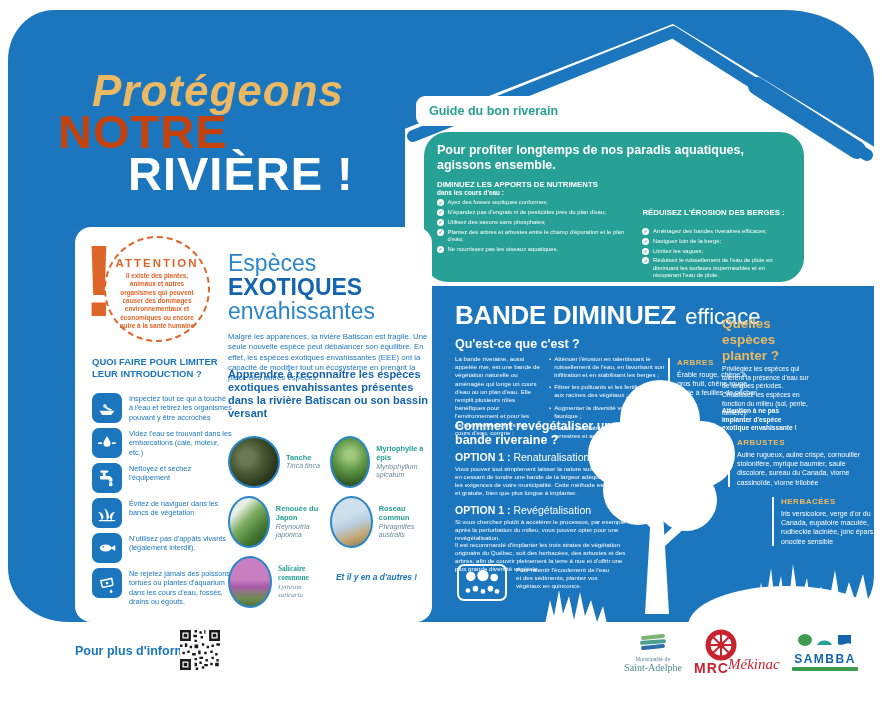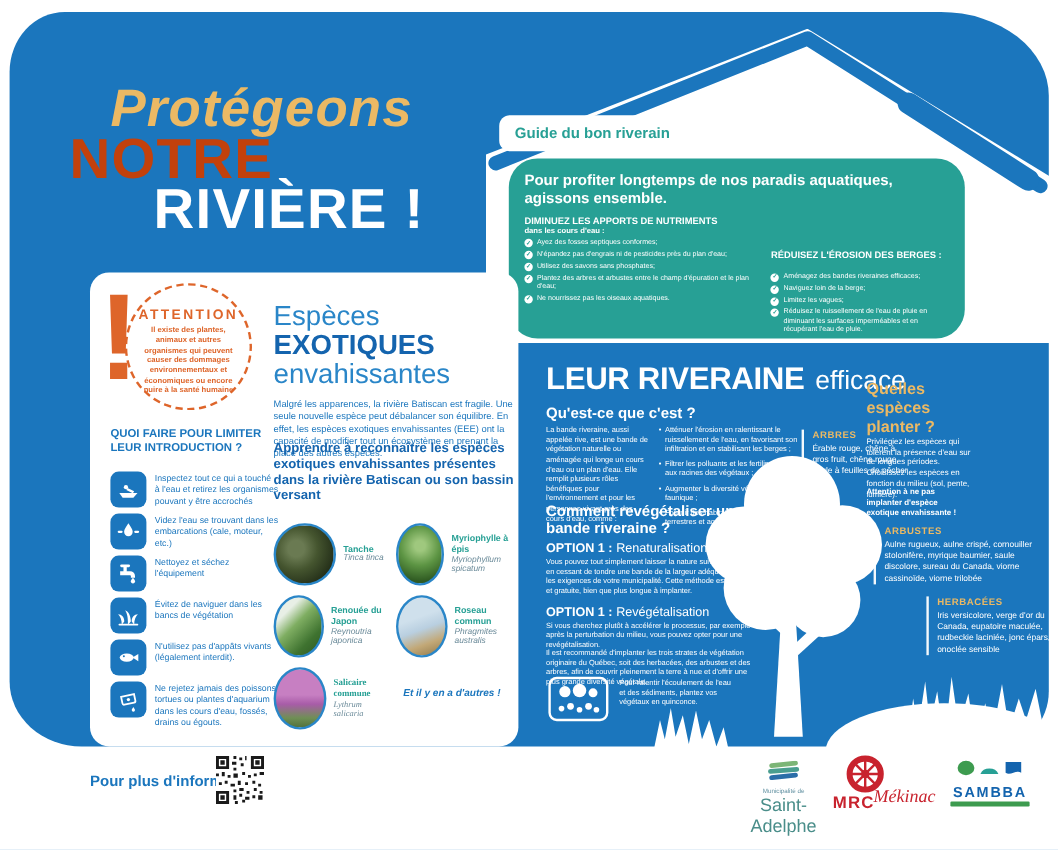--- a/index.html
+++ b/index.html
@@ -96,21 +96,21 @@
   .opt2-t2{left:455px;top:541px;width:178px;font-size:6.2px;color:#fff;line-height:1.3;}
   .quinc-box{left:457px;top:564px;width:50px;height:37px;border:2px solid #fff;border-radius:7px;
              box-sizing:border-box;display:flex;align-items:center;justify-content:center;}
   .quinc-t{left:516px;top:566px;width:94px;font-size:6.2px;color:#fff;line-height:1.32;}
 
   
   .info{left:75px;top:644px;font-size:12.5px;font-weight:800;color:#1B76BD;}
   .qr{left:180px;top:630px;}
   .logo-sa{left:608px;top:634px;width:90px;text-align:center;}
   .sa-l1{font-size:5.2px;color:#5F8FA0;margin-top:2px;}
-  .sa-l2{font-family:Liberation Sans, sans-serif;font-size:15px;color:#4A8E8A;}
+  .sa-l2{font-family:Liberation Serif, serif;font-size:10px;color:#4A8E8A;}
   .logo-mrc{left:694px;top:628px;width:110px;}
   .mrc-abbr{position:absolute;left:0;top:32px;font-size:14px;font-weight:900;color:#C8232E;letter-spacing:1px;}
   .mrc-name{position:absolute;left:34px;top:28px;font-family:"Liberation Serif",serif;font-style:italic;
             font-size:15px;color:#C8232E;}
   .logo-sambba{left:786px;top:632px;width:78px;text-align:center;}
   .sam-name{font-size:12px;font-weight:900;color:#1464AE;letter-spacing:1.5px;margin-top:1px;}
   .sam-bar{width:66px;height:4px;background:#3D9B4F;margin:1px auto 0;border-radius:1px;}
 </style>
 </head>
 <body>
@@ -311,21 +311,21 @@
   <div class="abs sp-item" style="left:228px;top:556px;font-family:Liberation Serif, serif;">
     <div class="sp-circle ph-salicaire"></div>
     <div>
         <div class="sp-name">Salicaire commune</div>
          <div class="sp-latin">Lythrum salicaria</div>
       </div>
   </div>
   <div class="abs more">Et il y en a d'autres !</div>
 
   <div class="abs br-title">
-    <span class="br-b">LEUR RIVERAINE</span><span class="br-l">efficace</span>
+    <span class="br-b">BANDE DIMINUEZ</span><span class="br-l">efficace</span>
   </div>
   <div class="abs what-h">Qu'est-ce que c'est ?</div>
   <div class="abs what-intro">La bande riveraine, aussi appelée rive, est une bande de végétation naturelle ou aménagée qui longe un cours d'eau ou un plan d'eau. Elle remplit plusieurs rôles bénéfiques pour l'environnement et pour les personnes vivant près des cours d'eau, comme :</div>
   <div class="abs benefits">
     <div class="bitem">
         <span class="bdot">•</span>
         <span>Atténuer l'érosion en ralentissant le ruissellement de l'eau, en favorisant son infiltration et en stabilisant les berges ;</span>
       </div>
     <div class="bitem">
         <span class="bdot">•</span>

